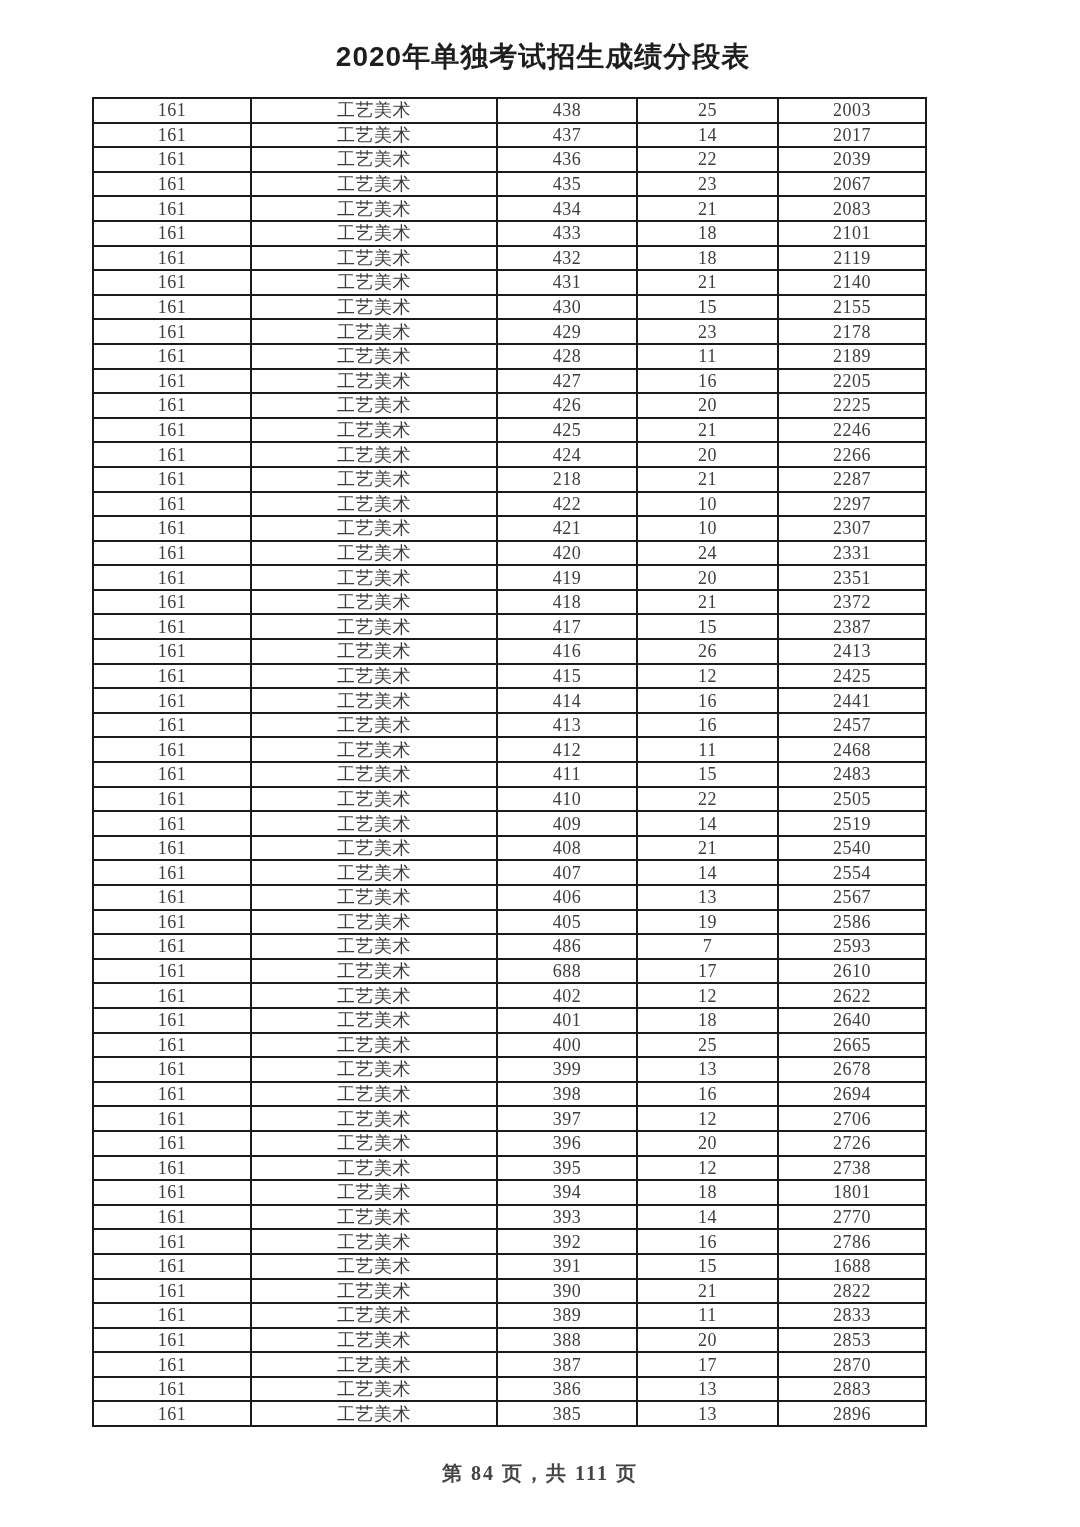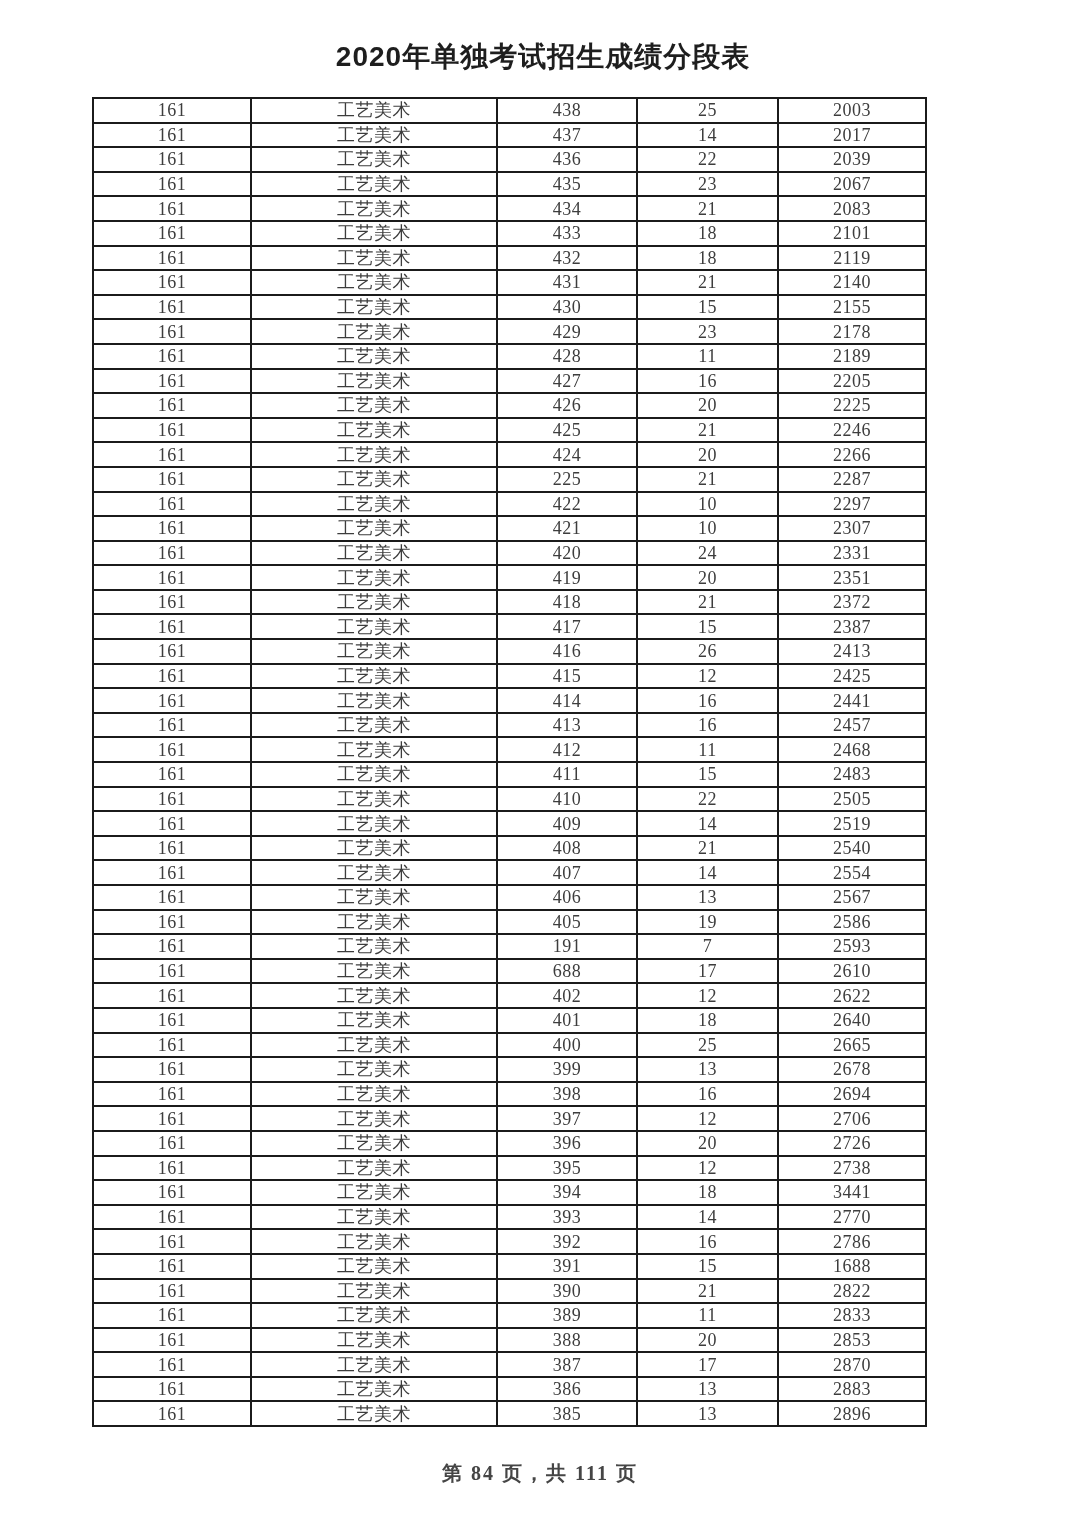--- a/index.html
+++ b/index.html
@@ -178,21 +178,21 @@
         <tr>
           <td>161</td>
           <td>工艺美术</td>
           <td>424</td>
           <td>20</td>
           <td>2266</td>
         </tr>
         <tr>
           <td>161</td>
           <td>工艺美术</td>
-          <td>225</td>
+          <td>218</td>
           <td>21</td>
           <td>2287</td>
         </tr>
         <tr>
           <td>161</td>
           <td>工艺美术</td>
           <td>422</td>
           <td>10</td>
           <td>2297</td>
         </tr>
@@ -311,21 +311,21 @@
         <tr>
           <td>161</td>
           <td>工艺美术</td>
           <td>405</td>
           <td>19</td>
           <td>2586</td>
         </tr>
         <tr>
           <td>161</td>
           <td>工艺美术</td>
-          <td>191</td>
+          <td>486</td>
           <td>7</td>
           <td>2593</td>
         </tr>
         <tr>
           <td>161</td>
           <td>工艺美术</td>
           <td>688</td>
           <td>17</td>
           <td>2610</td>
         </tr>
@@ -383,21 +383,21 @@
           <td>工艺美术</td>
           <td>395</td>
           <td>12</td>
           <td>2738</td>
         </tr>
         <tr>
           <td>161</td>
           <td>工艺美术</td>
           <td>394</td>
           <td>18</td>
-          <td>3441</td>
+          <td>1801</td>
         </tr>
         <tr>
           <td>161</td>
           <td>工艺美术</td>
           <td>393</td>
           <td>14</td>
           <td>2770</td>
         </tr>
         <tr>
           <td>161</td>

